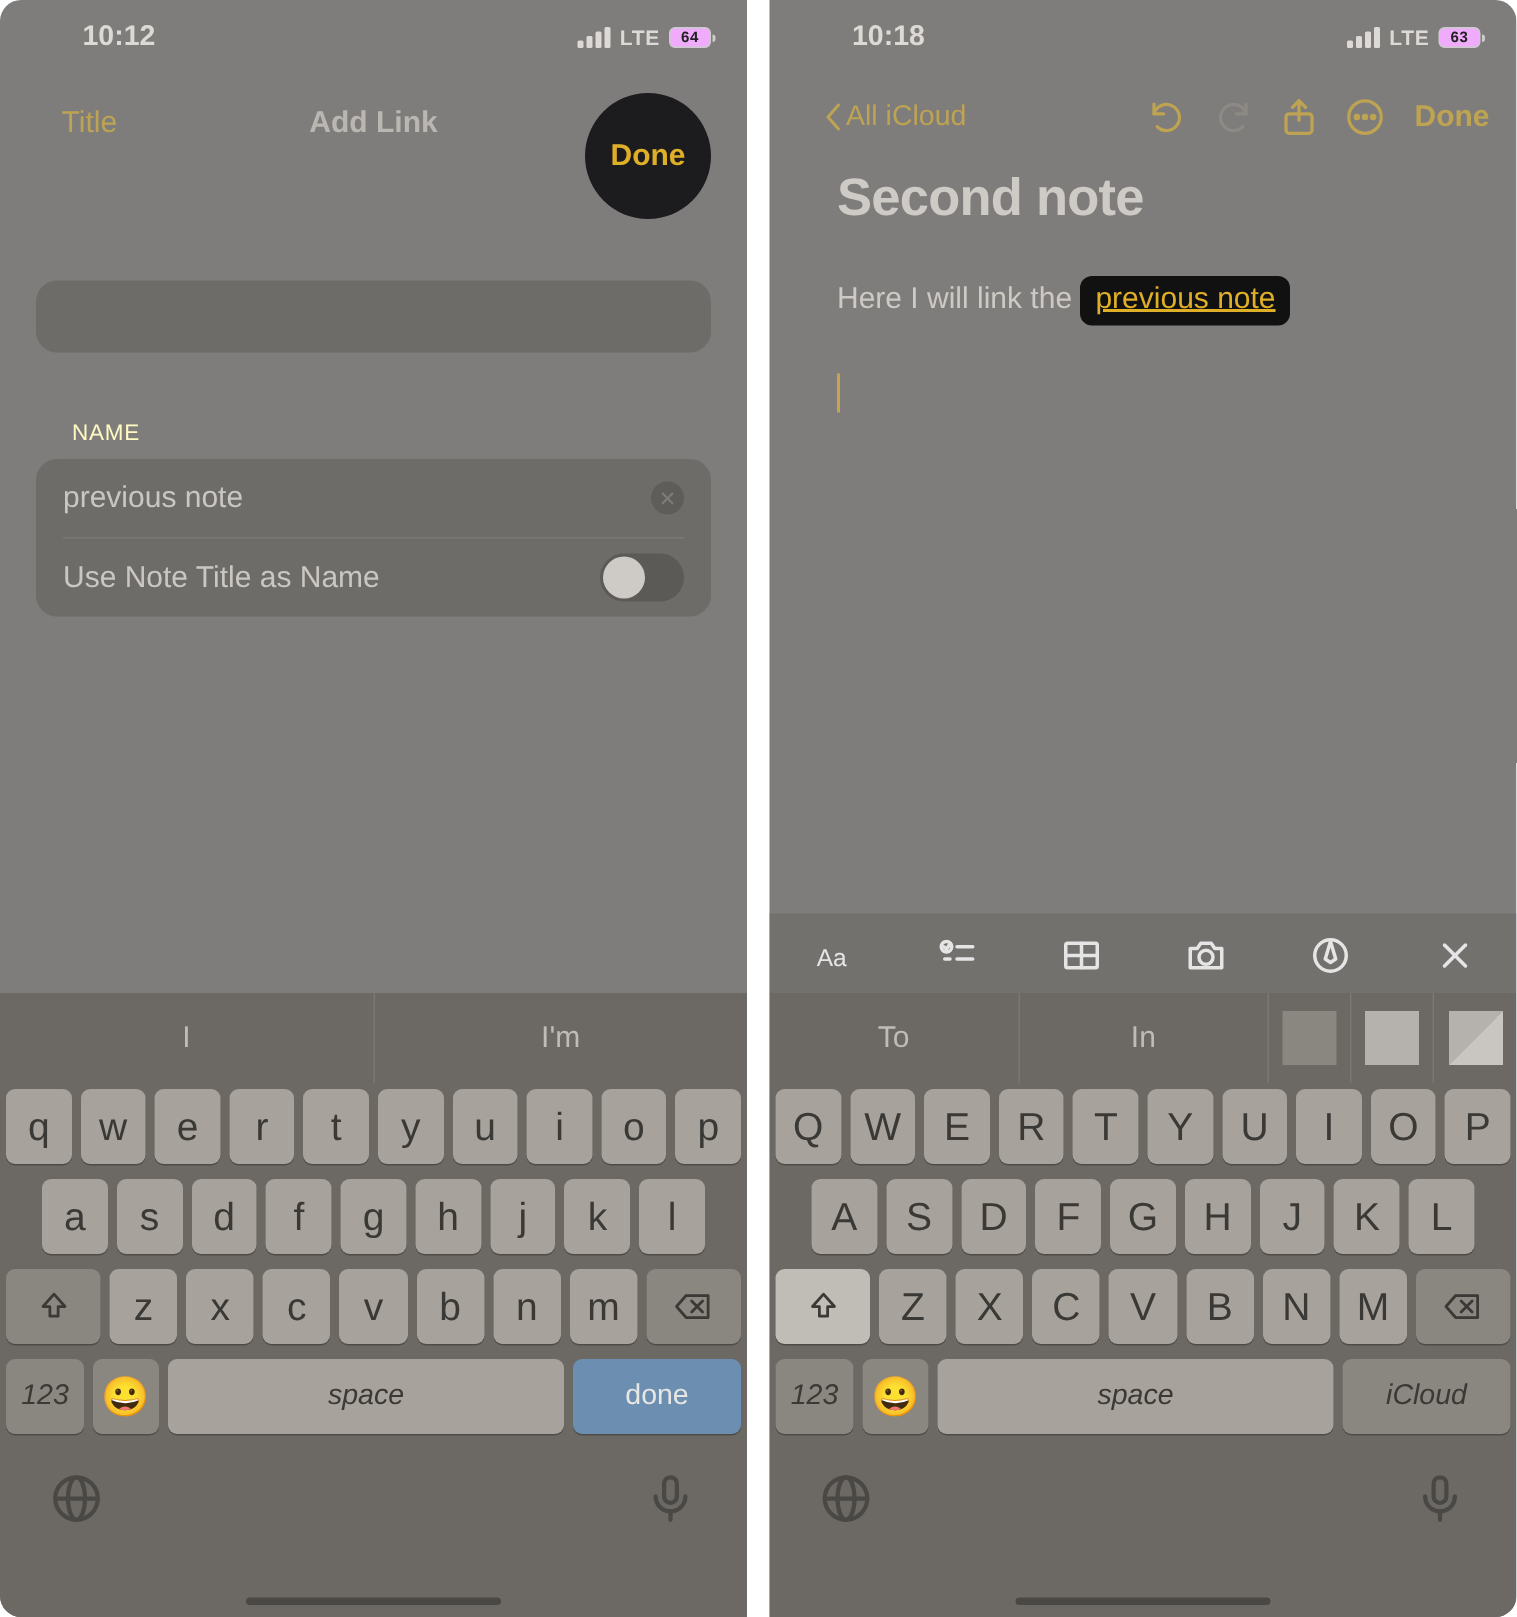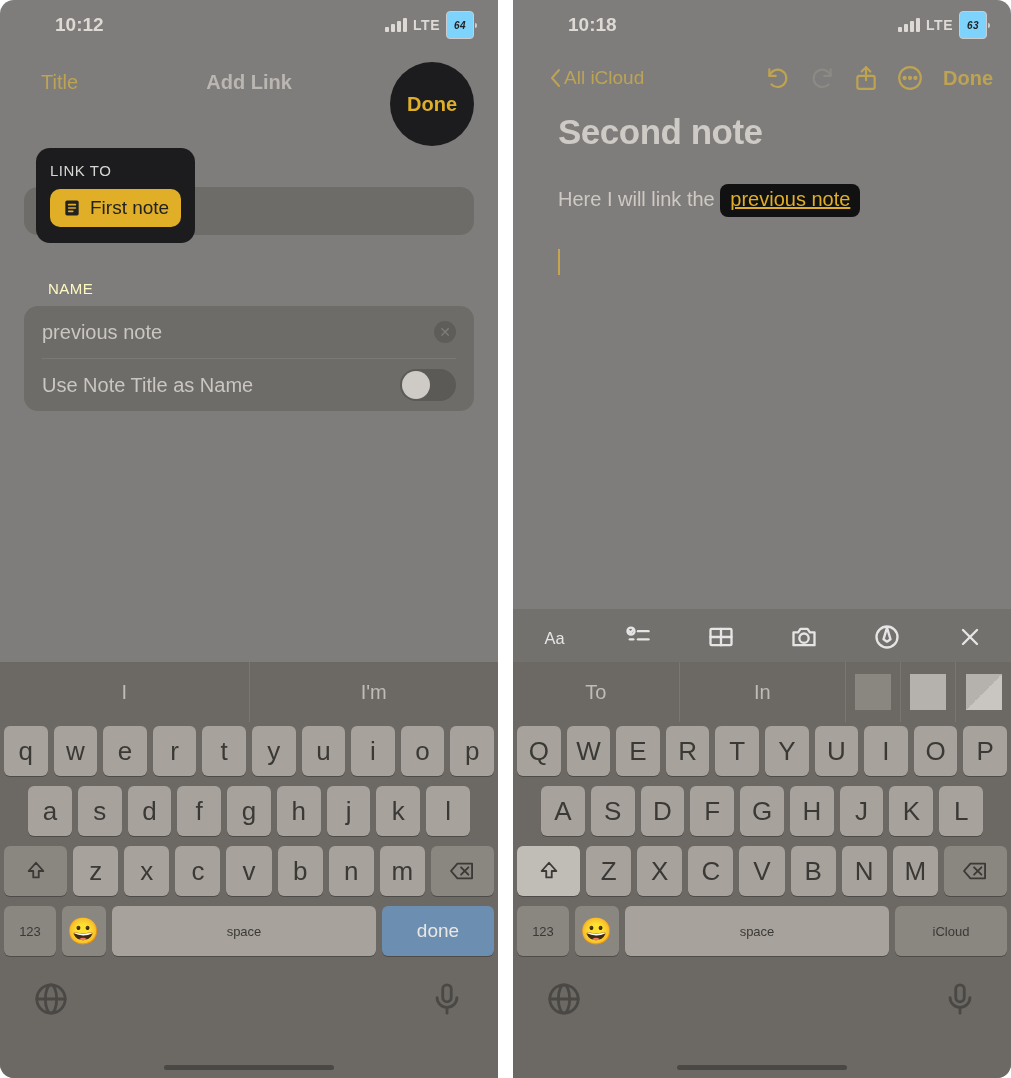--- a/index.html
+++ b/index.html
@@ -8,21 +8,21 @@
   .divider { width: 15px; background: #fff; }
   .phone.left { border-radius: 14px 0 0 14px; }
   .phone.right { border-radius: 0 14px 14px 0; }
 
   
   .status { height: 50px; display: flex; justify-content: space-between; align-items: center; padding: 0 24px 0 38px; color: #ddd9d5; font-size: 19px; font-weight: 600; }
   .status .r { display: flex; align-items: center; gap: 6px; font-size: 14px; font-weight: 700; letter-spacing: .5px; }
   .sig { display: inline-flex; align-items: flex-end; gap: 2px; }
   .sig i { width: 4px; background: #ddd9d5; border-radius: 1px; display: block; }
   .sig i:nth-child(1){height:5px}.sig i:nth-child(2){height:8px}.sig i:nth-child(3){height:11px}.sig i:nth-child(4){height:14px}
-  .batt { border: 1.5px solid #ccc; border-radius: 4px; height: 28px; width: 28px; position: relative; display: inline-flex; align-items: center; justify-content: center; font-size: 10px; color:#222; background:#7dd3fc;font-style:italic; }
+  .batt { border: 1.5px solid #ccc; border-radius: 4px; height: 14px; width: 28px; position: relative; display: inline-flex; align-items: center; justify-content: center; font-size: 10px; color:#222; background:#f0abfc; }
   .batt::after { content:""; position:absolute; right:-4px; width:2px; height:5px; background:#ccc; border-radius:0 2px 2px 0; }
 
   
   .nav1 { height: 64px; display:flex; align-items:center; justify-content:space-between; padding:0 24px; }
   .nav1 .cancel { color:#bda354; font-size:20px; }
   .nav1 .title { color:#bab6b2; font-size:20px; font-weight:600; position:absolute; left:50%; transform:translateX(-50%);}
   .done-circ { position:absolute; top:62px; right:24px; width:84px; height:84px; border-radius:50%; background:#1c1c1e; display:flex; align-items:center; justify-content:center; color:#e0af28; font-size:20px; font-weight:600; z-index:5;}
   .linkto-pop { position:absolute; left:36px; top:148px; background:#1c1c1e; border-radius:14px; padding:14px 14px 16px; z-index:4;}
   .linkto-pop .lab { color:#d8d6d5; font-size:15px; letter-spacing:.5px; margin-bottom:10px; }
   .chip { background:#e0af27; color:#222; border-radius:10px; padding:8px 12px; display:inline-flex; align-items:center; gap:8px; font-size:19px; }
@@ -63,21 +63,21 @@
   .sug > div:last-child { border-right:0; }
   .sug .mini { flex:0 0 55px; }
   .sug .mini span { width:36px; height:36px; background:#b5b2ad; display:block; }
   .kb { padding:4px 4px 0; }
   .krow { display:flex; gap:6px; margin-bottom:10px; justify-content:center;}
   .key { background:#a7a39c; color:#3a3936; border-radius:6px; height:50px; display:flex; align-items:center; justify-content:center; font-size:26px; flex:1; box-shadow:0 1px 0 #4e4c49;}
   .key.wide { flex:1.4; }
   .key.dark { background:#8a8680; }
   .key.active { background:#c0bdb6; }
   .key.blue { background:#6c8eb0; color:#e9e7e4; font-size:19px;}
-  .key.sm { font-size:13px; }
+  .key.sm { font-size:19px;font-style:italic; }
   .krow.r2 { padding:0 24px; }
   .krow.r4 { gap:6px; }
   .bottom { height:74px; display:flex; align-items:center; justify-content:space-between; padding:0 34px 8px;}
   .globe, .mic { width:34px; height:34px; color:#4a4845; }
   .homebar { position:absolute; bottom:8px; left:50%; transform:translateX(-50%); width:170px; height:5px; border-radius:3px; background:#4a4845;}
 
   svg { stroke:currentColor; fill:none; stroke-width:2; stroke-linecap:round; stroke-linejoin:round;}
 </style>
 </head>
 <body>
@@ -97,32 +97,20 @@
     </span>
   </div>
 
   <div class="nav1">
     <span class="cancel">Title</span>
     <span class="title">Add Link</span>
   </div>
   <div class="done-circ">Done</div>
 
   <div class="linkfield"></div>
-  <div class="linkto-pop">
-    <div class="lab">LINK TO</div>
-    <div class="chip">
-      <svg viewBox="0 0 24 24">
-          <rect x="4" y="3" width="16" height="18" rx="2" fill="#222" stroke="none"></rect>
-          <line x1="8" y1="8" x2="16" y2="8" stroke="#e0af27"></line>
-          <line x1="8" y1="12" x2="16" y2="12" stroke="#e0af27"></line>
-          <line x1="8" y1="16" x2="13" y2="16" stroke="#e0af27"></line>
-        </svg>
-      <span>First note</span>
-    </div>
-  </div>
 
   <div class="name-lab">NAME</div>
   <div class="name-card">
     <div class="name-row">
       <span>previous note</span>
       <span class="clear-ic">✕</span>
     </div>
     <hr>
     <div class="name-row">
       <span>Use Note Title as Name</span>

